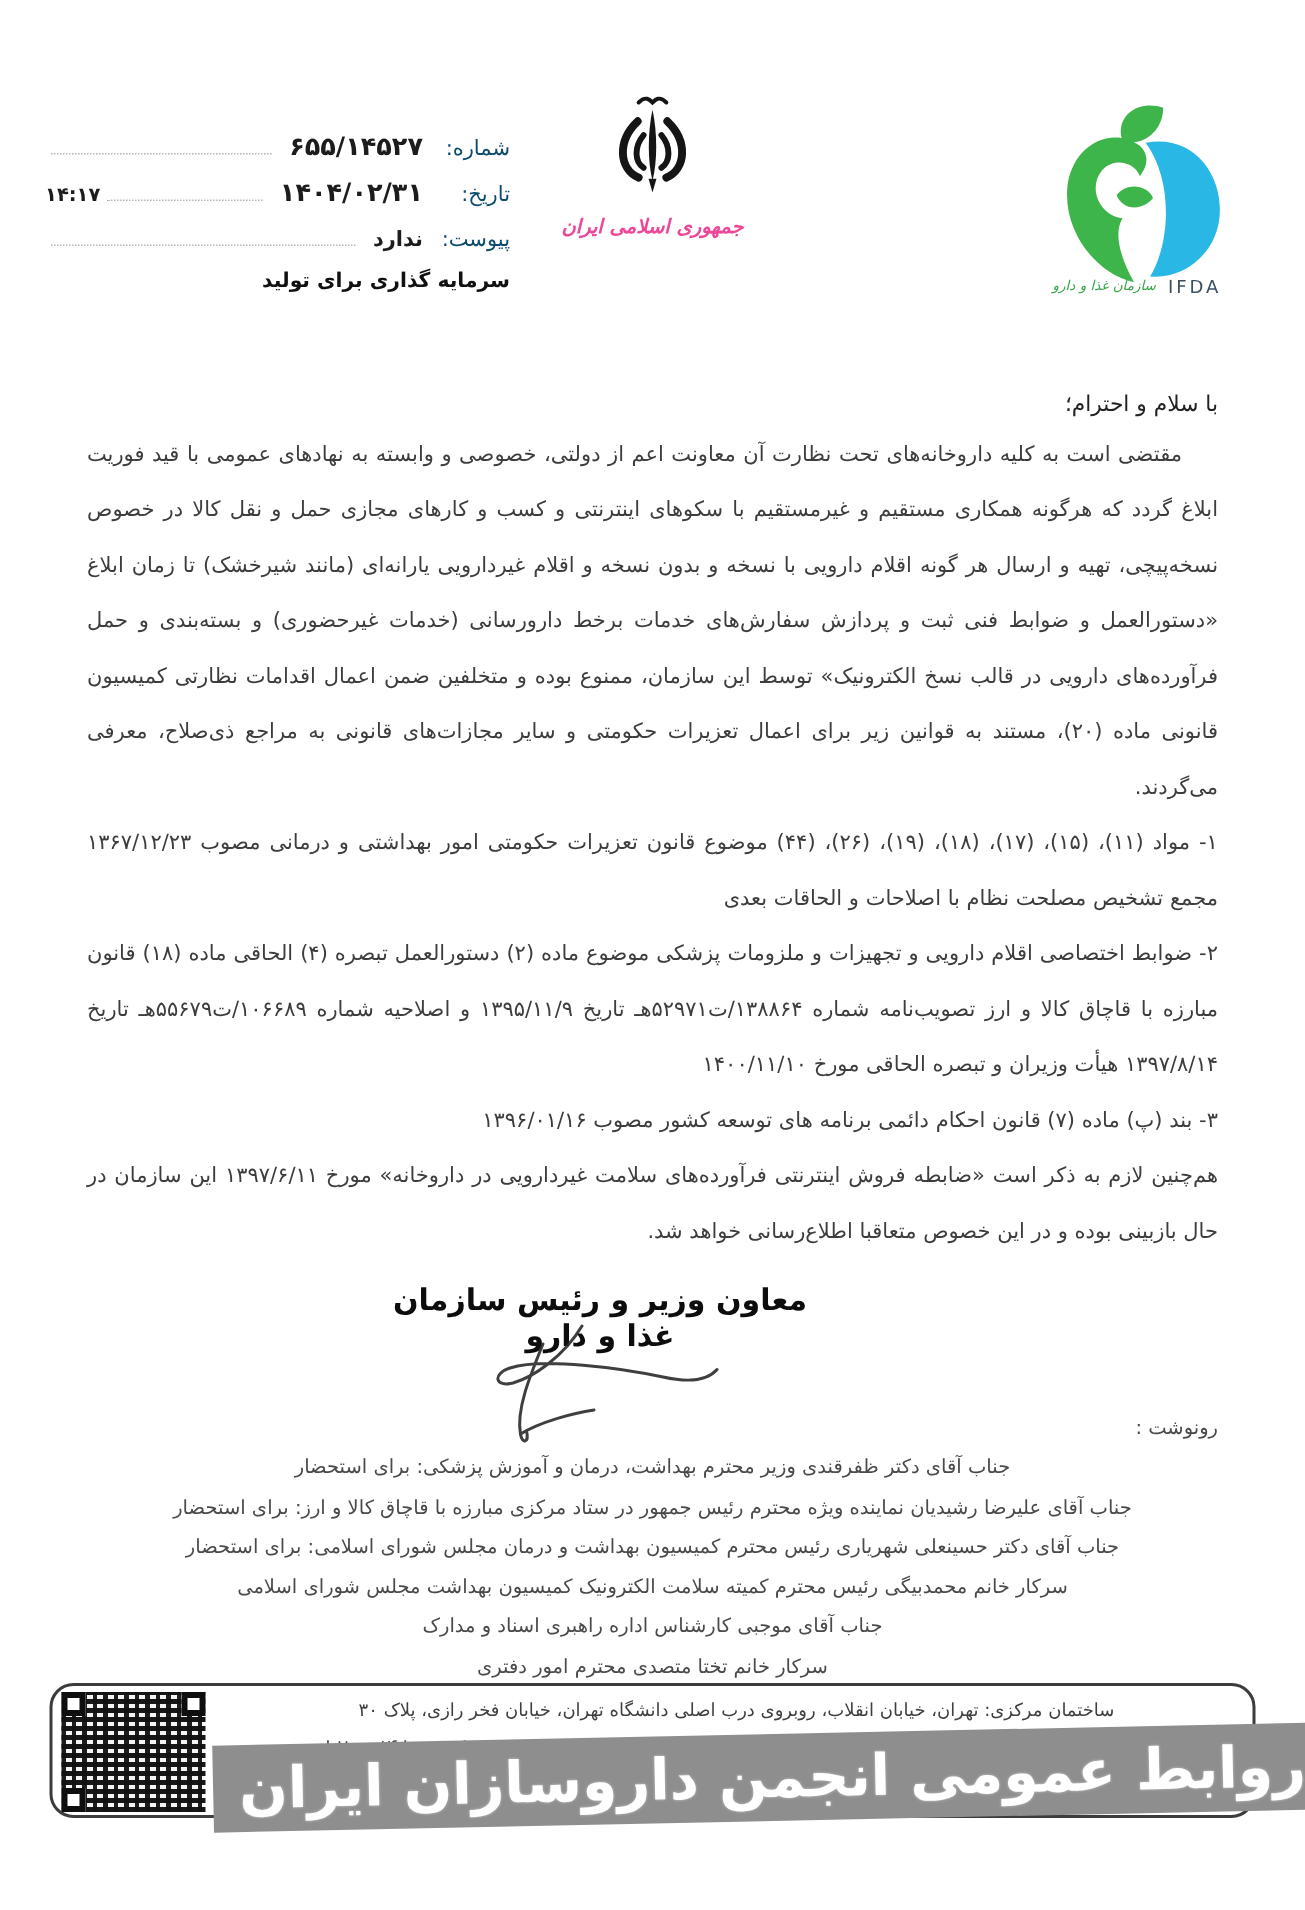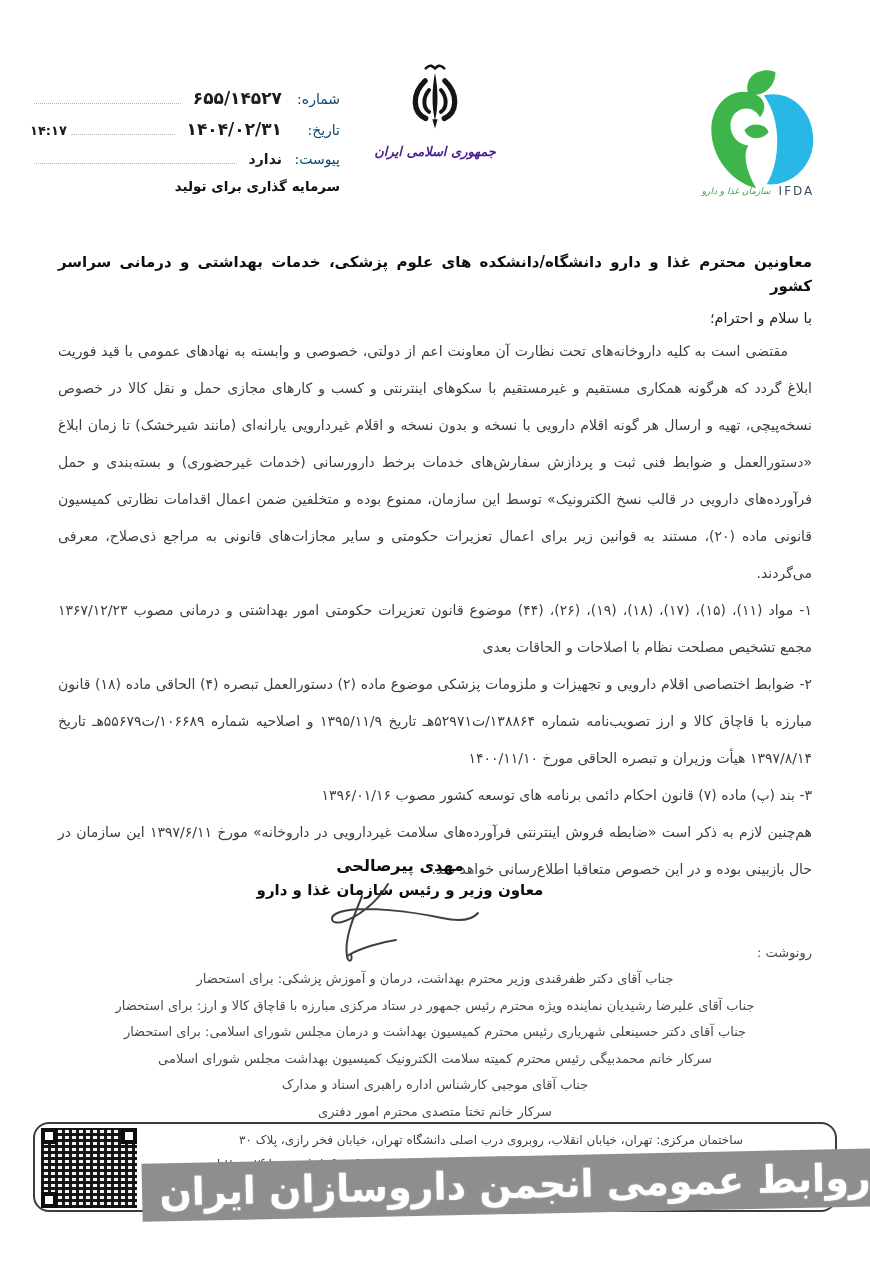--- a/index.html
+++ b/index.html
@@ -11,42 +11,42 @@
   .meta-row{display:flex;align-items:baseline;margin-bottom:11px;}
   .meta-label{font-size:14px;color:#0c4a6e;flex:0 0 58px;}
   .meta-value{font-weight:bold;font-size:17px;color:#1c1c1c;margin-left:8px;white-space:nowrap;}
   .meta-value.att{font-size:14px;}
   .dotline{flex:1;border-bottom:1px dotted #b5b5b5;height:0.9em;margin:0 4px;}
   .meta-time{font-weight:bold;font-size:13px;color:#1c1c1c;margin-right:auto;}
   .slogan{font-weight:bold;font-size:13.5px;color:#111;margin-top:2px;}
 
   
   .emblem-wrap{position:absolute;top:62px;left:0;right:0;margin:0 auto;width:300px;text-align:center;}
-  .emblem-country{font-size:13px;font-weight:bold;font-style:italic;color:#4c1d95;margin-top:2px;}
+  .emblem-country{font-size:13px;font-weight:bold;font-style:italic;color:#ec4899;margin-top:2px;}
   .emblem-ministry{font-size:14px;font-weight:bold;font-style:italic;color:#1a1a1a;margin-top:6px;}
 
   
   .ifda{position:absolute;top:68px;right:32px;width:160px;text-align:center;}
   .ifda-cap{display:flex;direction:ltr;justify-content:center;align-items:center;gap:8px;margin-top:-16px;}
   .ifda-fa{color:#3aa54b;font-size:9px;font-style:italic;}
   .ifda-en{color:#3b4f63;font-size:12px;letter-spacing:2px;}
 
   
   .content{position:absolute;top:250px;right:58px;left:58px;direction:rtl;text-align:justify;}
   .recipient{font-weight:bold;font-size:15px;color:#0e0e0e;line-height:24px;margin:0;}
   .subject{font-weight:bold;font-size:15px;color:#0e0e0e;line-height:39px;margin:10px 0 0 0;}
   .salutation{font-size:14.5px;margin:9px 0 0 0;line-height:22px;color:#222;}
   .body-par{font-size:14px;color:#3d3d3d;line-height:37px;margin:4px 0 0 0;text-indent:24px;}
   .law-item{font-size:14px;color:#3d3d3d;line-height:37px;margin:0;}
   .closing{font-size:14px;color:#3d3d3d;line-height:37px;margin:0;}
 
   
   .sig{position:absolute;top:854px;left:255px;width:290px;text-align:center;direction:rtl;z-index:2;}
   .sig-name{font-weight:bold;font-size:16px;color:#0d0d0d;line-height:24px;}
-  .sig-title{font-weight:bold;font-size:15px;color:#0d0d0d;line-height:24px;}
+  .sig-title{font-weight:bold;font-size:20px;color:#0d0d0d;line-height:24px;}
   .scribble{position:absolute;top:876px;left:290px;z-index:3;}
 
   
   .cc{position:absolute;top:940px;right:58px;left:58px;direction:rtl;color:#4a4a4a;}
   .cc-label{font-size:13px;line-height:26px;}
   .cc-entry{font-size:13px;line-height:26.5px;text-align:center;}
 
   
   .footer-box{position:absolute;left:33px;right:33px;top:1122px;height:90px;border:2px solid #3c3c3c;border-radius:16px;z-index:1;}
   .fline{position:absolute;left:120px;right:8px;direction:rtl;text-align:center;font-size:12px;color:#3f3f3f;white-space:nowrap;}
@@ -117,31 +117,29 @@
       <path d="M60 27 C54 9 72 -2 88 4 C88 20 74 31 60 27 Z" fill="#3db54a"></path>
       <path d="M56 64 C63 55 77 57 81 66 C74 75 60 75 56 64 Z" fill="#3db54a"></path>
     </svg>
     <div class="ifda-cap">
       <span class="ifda-fa">سازمان غذا و دارو</span>
       <span class="ifda-en">IFDA</span>
     </div>
   </div>
 
   <main class="content">
-    <p class="recipient">معاونین محترم غذا و دارو دانشگاه/دانشکده های علوم پزشکی، خدمات بهداشتی و درمانی سراسر کشور</p>
     <p class="salutation">با سلام و احترام؛</p>
     <p class="body-par">مقتضی است به کلیه داروخانه‌های تحت نظارت آن معاونت اعم از دولتی، خصوصی و وابسته به نهادهای عمومی با قید فوریت ابلاغ گردد که هرگونه همکاری مستقیم و غیرمستقیم با سکوهای اینترنتی و کسب و کارهای مجازی حمل و نقل کالا در خصوص نسخه‌پیچی، تهیه و ارسال هر گونه اقلام دارویی با نسخه و بدون نسخه و اقلام غیردارویی یارانه‌ای (مانند شیرخشک) تا زمان ابلاغ «دستورالعمل و ضوابط فنی ثبت و پردازش سفارش‌های خدمات برخط دارورسانی (خدمات غیرحضوری) و بسته‌بندی و حمل فرآورده‌های دارویی در قالب نسخ الکترونیک» توسط این سازمان، ممنوع بوده و متخلفین ضمن اعمال اقدامات نظارتی کمیسیون قانونی ماده (۲۰)، مستند به قوانین زیر برای اعمال تعزیرات حکومتی و  سایر مجازات‌های قانونی به مراجع ذی‌صلاح، معرفی می‌گردند.</p>
     <p class="law-item">۱- مواد (۱۱)، (۱۵)، (۱۷)، (۱۸)، (۱۹)، (۲۶)، (۴۴) موضوع قانون تعزیرات حکومتی امور بهداشتی و درمانی مصوب ۱۳۶۷/۱۲/۲۳ مجمع تشخیص مصلحت نظام با اصلاحات و الحاقات بعدی</p>
     <p class="law-item">۲- ضوابط اختصاصی اقلام دارویی و تجهیزات و ملزومات پزشکی موضوع ماده (۲) دستورالعمل تبصره (۴) الحاقی ماده (۱۸) قانون مبارزه با قاچاق کالا و ارز تصویب‌نامه شماره ۱۳۸۸۶۴/ت۵۲۹۷۱هـ تاریخ ۱۳۹۵/۱۱/۹ و اصلاحیه شماره ۱۰۶۶۸۹/ت۵۵۶۷۹هـ تاریخ ۱۳۹۷/۸/۱۴ هیأت وزیران و تبصره الحاقی مورخ ۱۴۰۰/۱۱/۱۰</p>
     <p class="law-item">۳- بند (پ) ماده (۷) قانون احکام دائمی برنامه های توسعه کشور مصوب ۱۳۹۶/۰۱/۱۶</p>
     <p class="closing">هم‌چنین لازم به ذکر است «ضابطه فروش اینترنتی فرآورده‌های سلامت غیردارویی در داروخانه» مورخ ۱۳۹۷/۶/۱۱ این سازمان در حال بازبینی بوده و در این خصوص متعاقبا اطلاع‌رسانی خواهد شد.</p>
   </main>
 
   <div class="sig">
-    <div class="sig-name">مهدی پیرصالحی</div>
     <div class="sig-title">معاون وزیر و رئیس سازمان غذا و دارو</div>
   </div>
   <svg class="scribble" width="200" height="92" viewBox="0 0 200 92">
     <g stroke="#2b2b2b" stroke-width="2" fill="none" opacity="0.9" stroke-linecap="round">
       <path d="M98 8 C86 28 66 42 52 46 C40 49 38 40 50 36 C72 29 124 36 152 42 C170 46 182 44 188 37"></path>
       <path d="M72 20 C63 42 54 64 57 80 C58 87 63 86 61 78"></path>
       <path d="M57 80 C70 72 92 66 106 64"></path>
     </g>
   </svg>
 

